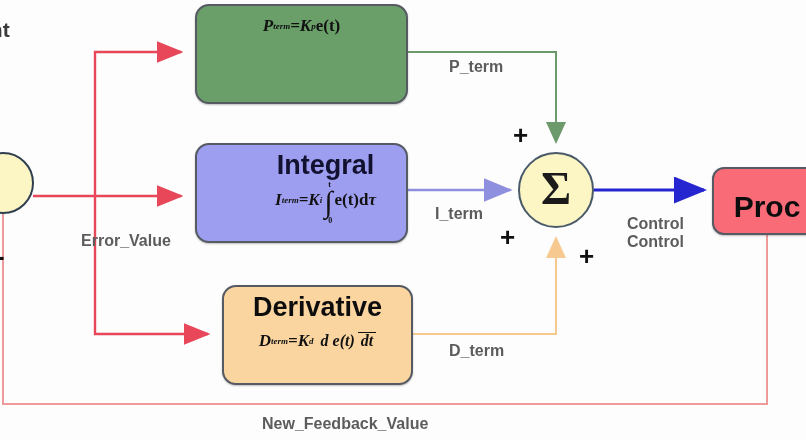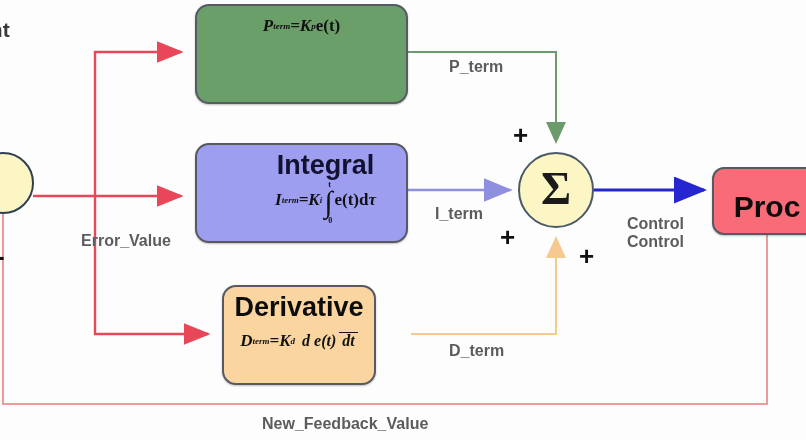--- a/index.html
+++ b/index.html
@@ -69,21 +69,21 @@
   #block-proportional .title { color: #0a0a0a; }
 
   #block-integral {
     left: 195px; top: 143px; width: 213px; height: 100px;
     background: #9e9ef0;
     padding-left: 48px;
   }
   #block-integral .title { color: #121230; }
 
   #block-derivative {
-    left: 222px; top: 285px; width: 154px; height: 100px;
+    left: 222px; top: 285px; width: 191px; height: 100px;
     background: #fad5a0;
   }
 
   #block-process {
     left: 712px; top: 167px; width: 110px; height: 68px;
     background: #fa6b78;
     border-radius: 12px;
     justify-content: center;
   }
   #block-process .title {

